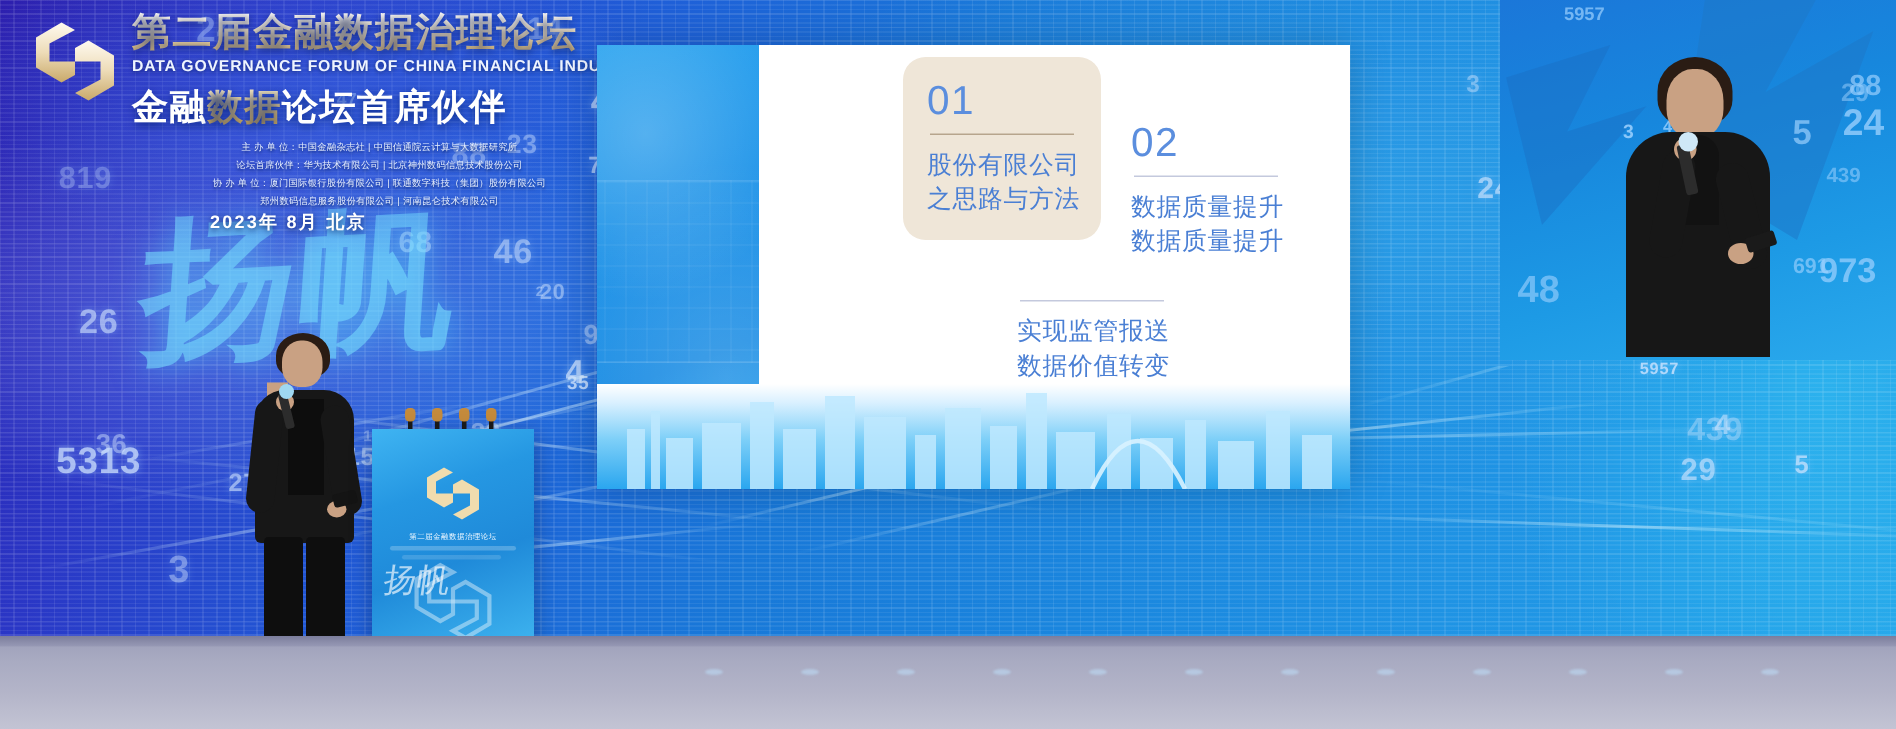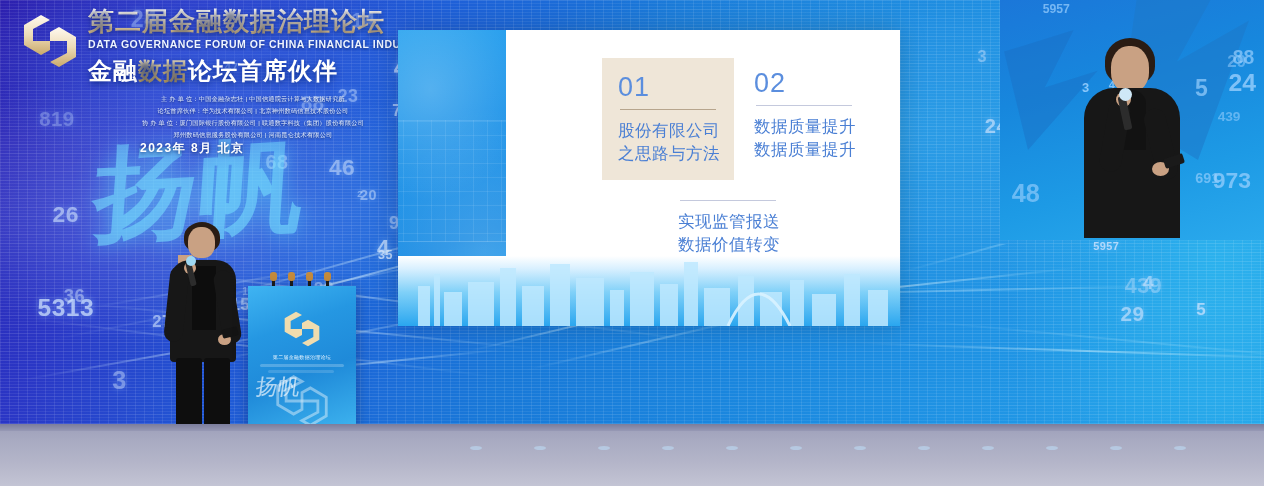--- a/index.html
+++ b/index.html
@@ -358,28 +358,28 @@
     </div>
 
     <div class="slide">
       <div class="slide-left">
         <div class="lg"></div>
         <div class="faintgrid"></div>
       </div>
 
       <div class="slide-body">
 
-        <div class="item hl" style="left:96px;top:28px;">
+        <div class="item hl" style="left:96px;top:8px;border-radius:15px;">
           <div class="num">01</div>
           <div class="rule"></div>
           <div class="txt">股份有限公司</div>
           <div class="txt">之思路与方法</div>
         </div>
 
-        <div class="item" style="left:248px;top:40px;">
+        <div class="item" style="left:248px;top:52px;">
           <div class="num">02</div>
           <div class="rule"></div>
           <div class="txt">数据质量提升</div>
           <div class="txt">数据质量提升</div>
         </div>
 
         <div class="item" style="left:172px;top:162px;">
           <div class="rule"></div>
           <div class="txt">实现监管报送</div>
           <div class="txt">数据价值转变</div>

